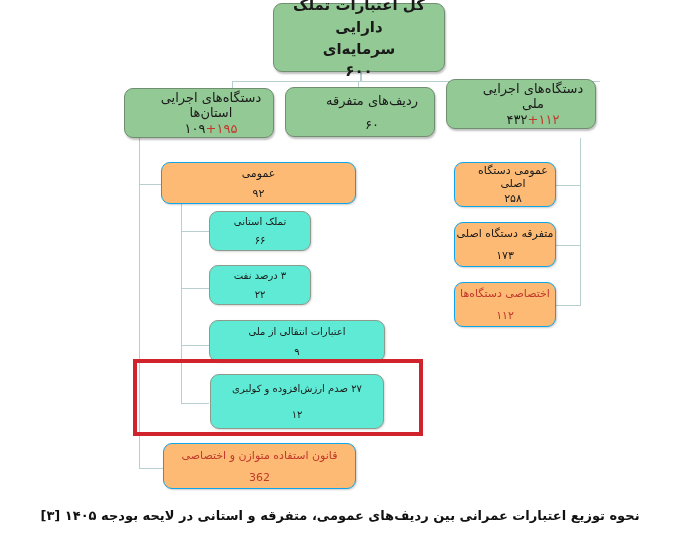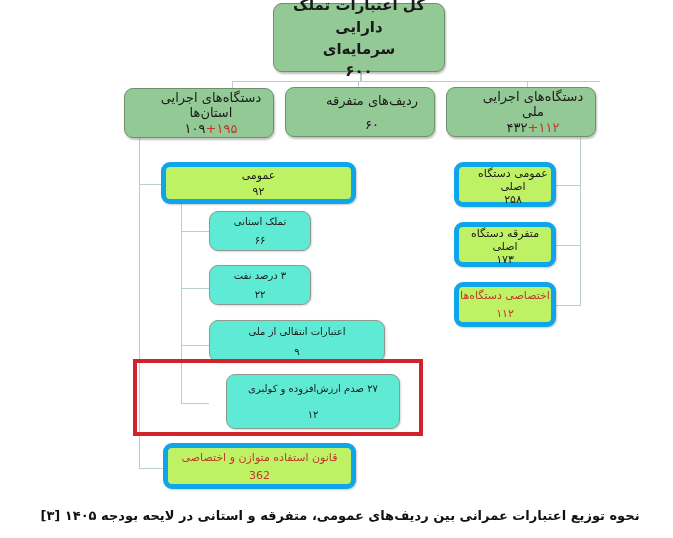--- a/index.html
+++ b/index.html
@@ -2,21 +2,21 @@
 <html><head>
 <meta charset="utf-8">
 <style>
   html, body { margin: 0; padding: 0; background: #ffffff; }
   body { width: 673px; height: 538px; position: relative; overflow: hidden;
          font-family: "DejaVu Sans", sans-serif; direction: rtl; }
   .box { position: absolute; box-sizing: border-box; border-radius: 9px;
          display: flex; flex-direction: column; align-items: center; justify-content: space-around;
          text-align: center; color: #1a1a1a; }
   .lvl1 { background: #93c995; border: 1px solid #6f8f70; box-shadow: 1px 2px 2px rgba(0,0,0,0.25); }
-  .lvl2 { background: #bef264; border: 5px solid #0ea5e9; box-shadow: 1px 1px 2px rgba(0,0,0,0.2); }
+  .lvl2 { background: #fdba74; border: 1px solid #0ea5e9; box-shadow: 1px 1px 2px rgba(0,0,0,0.2); }
   .lvl3 { background: #5eead4; border: 1px solid #8c9b8c; box-shadow: 1px 1px 2px rgba(0,0,0,0.15); }
   .line { position: absolute; background: #b8cfcf; }
   .t-root { font-size: 15px; font-weight: bold; line-height: 22px; }
   .t-l1 { font-size: 13px; margin-left: 24px; }
   .t-l2 { font-size: 11px; }
   .t-l3 { font-size: 10px; }
   .red { color: #c0392b; }
   .num { direction: rtl; }
   .highlight { position: absolute; left: 133px; top: 359px; width: 290px; height: 77px;
                box-sizing: border-box; border: 4px solid #d0232b; }
@@ -58,21 +58,21 @@
   <div class="t-l1 num">
     <span>۱۰۹</span><span class="red">+۱۹۵</span>
   </div>
 </div>
 
 <div class="box lvl1" style="left:285px;top:87px;width:150px;height:50px;">
   <div class="t-l1">ردیف‌های متفرقه</div>
   <div class="t-l1">۶۰</div>
 </div>
 
-<div class="box lvl1" style="left:446px;top:87px;width:150px;height:50px;">
+<div class="box lvl1" style="left:446px;top:79px;width:150px;height:50px;">
   <div class="t-l1">دستگاه‌های اجرایی ملی</div>
   <div class="t-l1 num">
     <span>۴۳۲</span><span class="red">+۱۱۲</span>
   </div>
 </div>
 
 <div class="box lvl2" style="left:161px;top:162px;width:195px;height:42px;">
   <div class="t-l2">عمومی</div>
   <div class="t-l2">۹۲</div>
 </div>
@@ -85,21 +85,21 @@
 <div class="box lvl3" style="left:209px;top:265px;width:102px;height:40px;">
   <div class="t-l3">۳ درصد نفت</div>
   <div class="t-l3">۲۲</div>
 </div>
 
 <div class="box lvl3" style="left:209px;top:320px;width:176px;height:42px;">
   <div class="t-l3">اعتبارات انتقالی از ملی</div>
   <div class="t-l3">۹</div>
 </div>
 
-<div class="box lvl3" style="left:210px;top:374px;width:174px;height:55px;margin-left:16px;">
+<div class="box lvl3" style="left:210px;top:374px;width:174px;height:55px;">
   <div class="t-l3">۲۷ صدم ارزش‌افزوده و کولبری</div>
   <div class="t-l3">۱۲</div>
 </div>
 
 <div class="highlight"></div>
 
 <div class="box lvl2" style="left:163px;top:443px;width:193px;height:46px;">
   <div class="t-l2 red">قانون استفاده متوازن و اختصاصی</div>
   <div class="t-l2 red">362</div>
 </div>

